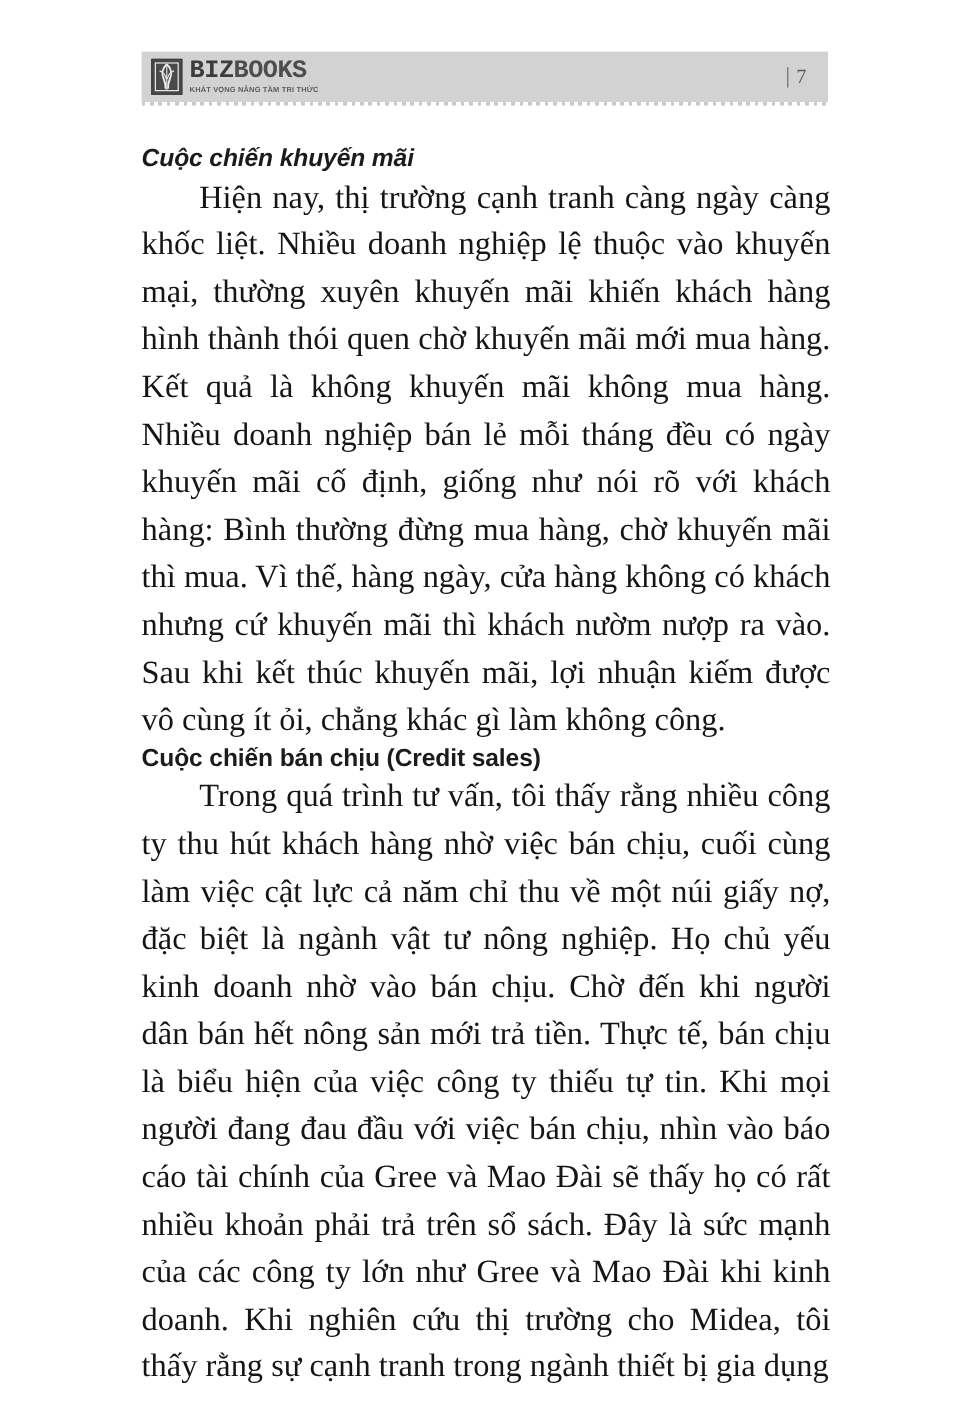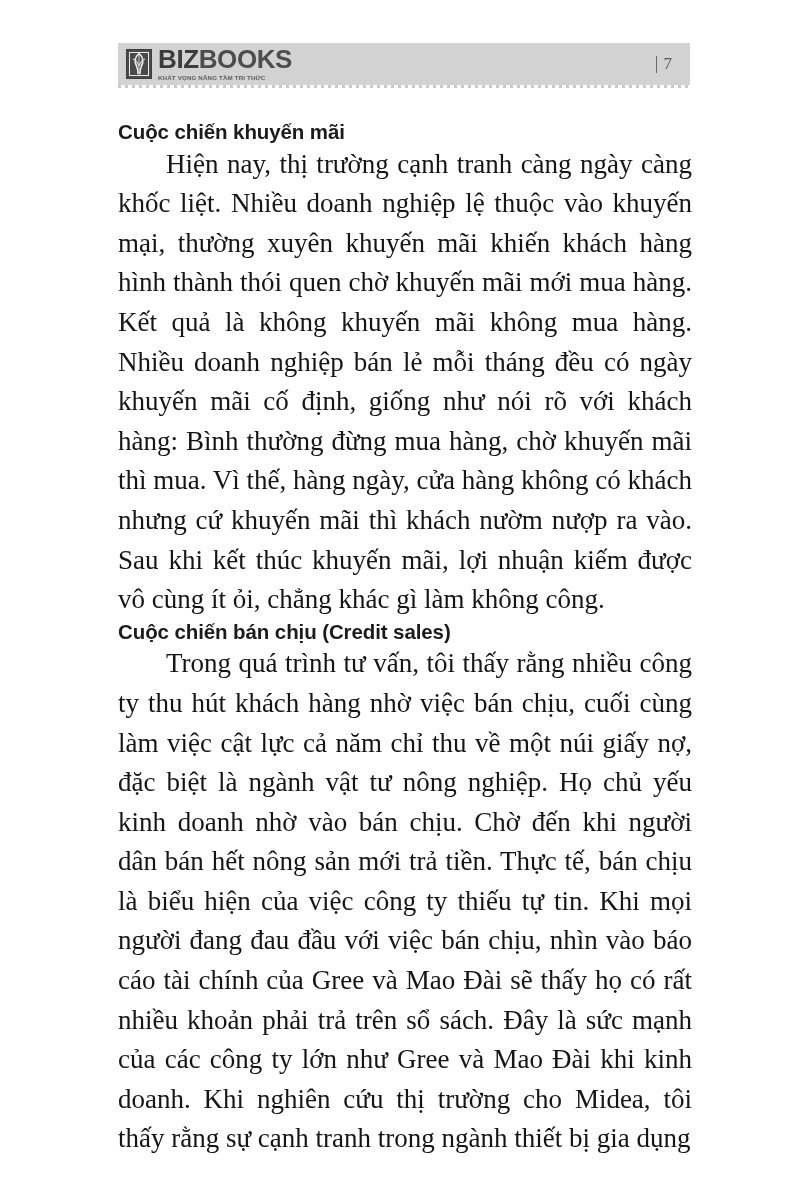--- a/index.html
+++ b/index.html
@@ -64,23 +64,23 @@
   }
   .brand-mark svg { display: block; }
 
   .brand-text {
     display: flex;
     flex-direction: column;
     justify-content: center;
     line-height: 1;
   }
   .brand-name {
-    font-family: Liberation Sans, sans-serif;
+    font-family: Liberation Mono, monospace;
     font-weight: bold;
-    font-size: 26px;
+    font-size: 21px;
     letter-spacing: -0.4px;
     color: #4d4d4d;
     line-height: 1;
   }
   .brand-name .biz { color: #3c3c3c; }
   .brand-tagline {
     font-family: "Liberation Sans", sans-serif;
     font-weight: bold;
     font-size: 6.2px;
     letter-spacing: 0.15px;
@@ -115,21 +115,21 @@
 
   h2.section-heading {
     font-family: "Liberation Sans", sans-serif;
     font-weight: bold;
     font-size: 20.5px;
     color: #1b1b1b;
     margin: 0;
     letter-spacing: -0.1px;
     line-height: 1.2;
   }
-  .heading-1 { margin-top: 8px; }
+  .heading-1 { margin-top: 8px; font-style: italic; }
   .heading-2 { margin-top: 39px; }
 
   p.body-text {
     font-family: "Liberation Serif", serif;
     font-size: 27px;
     line-height: 39.6px;
     text-align: justify;
     text-justify: inter-word;
     text-indent: 48px;
     margin: 0;

